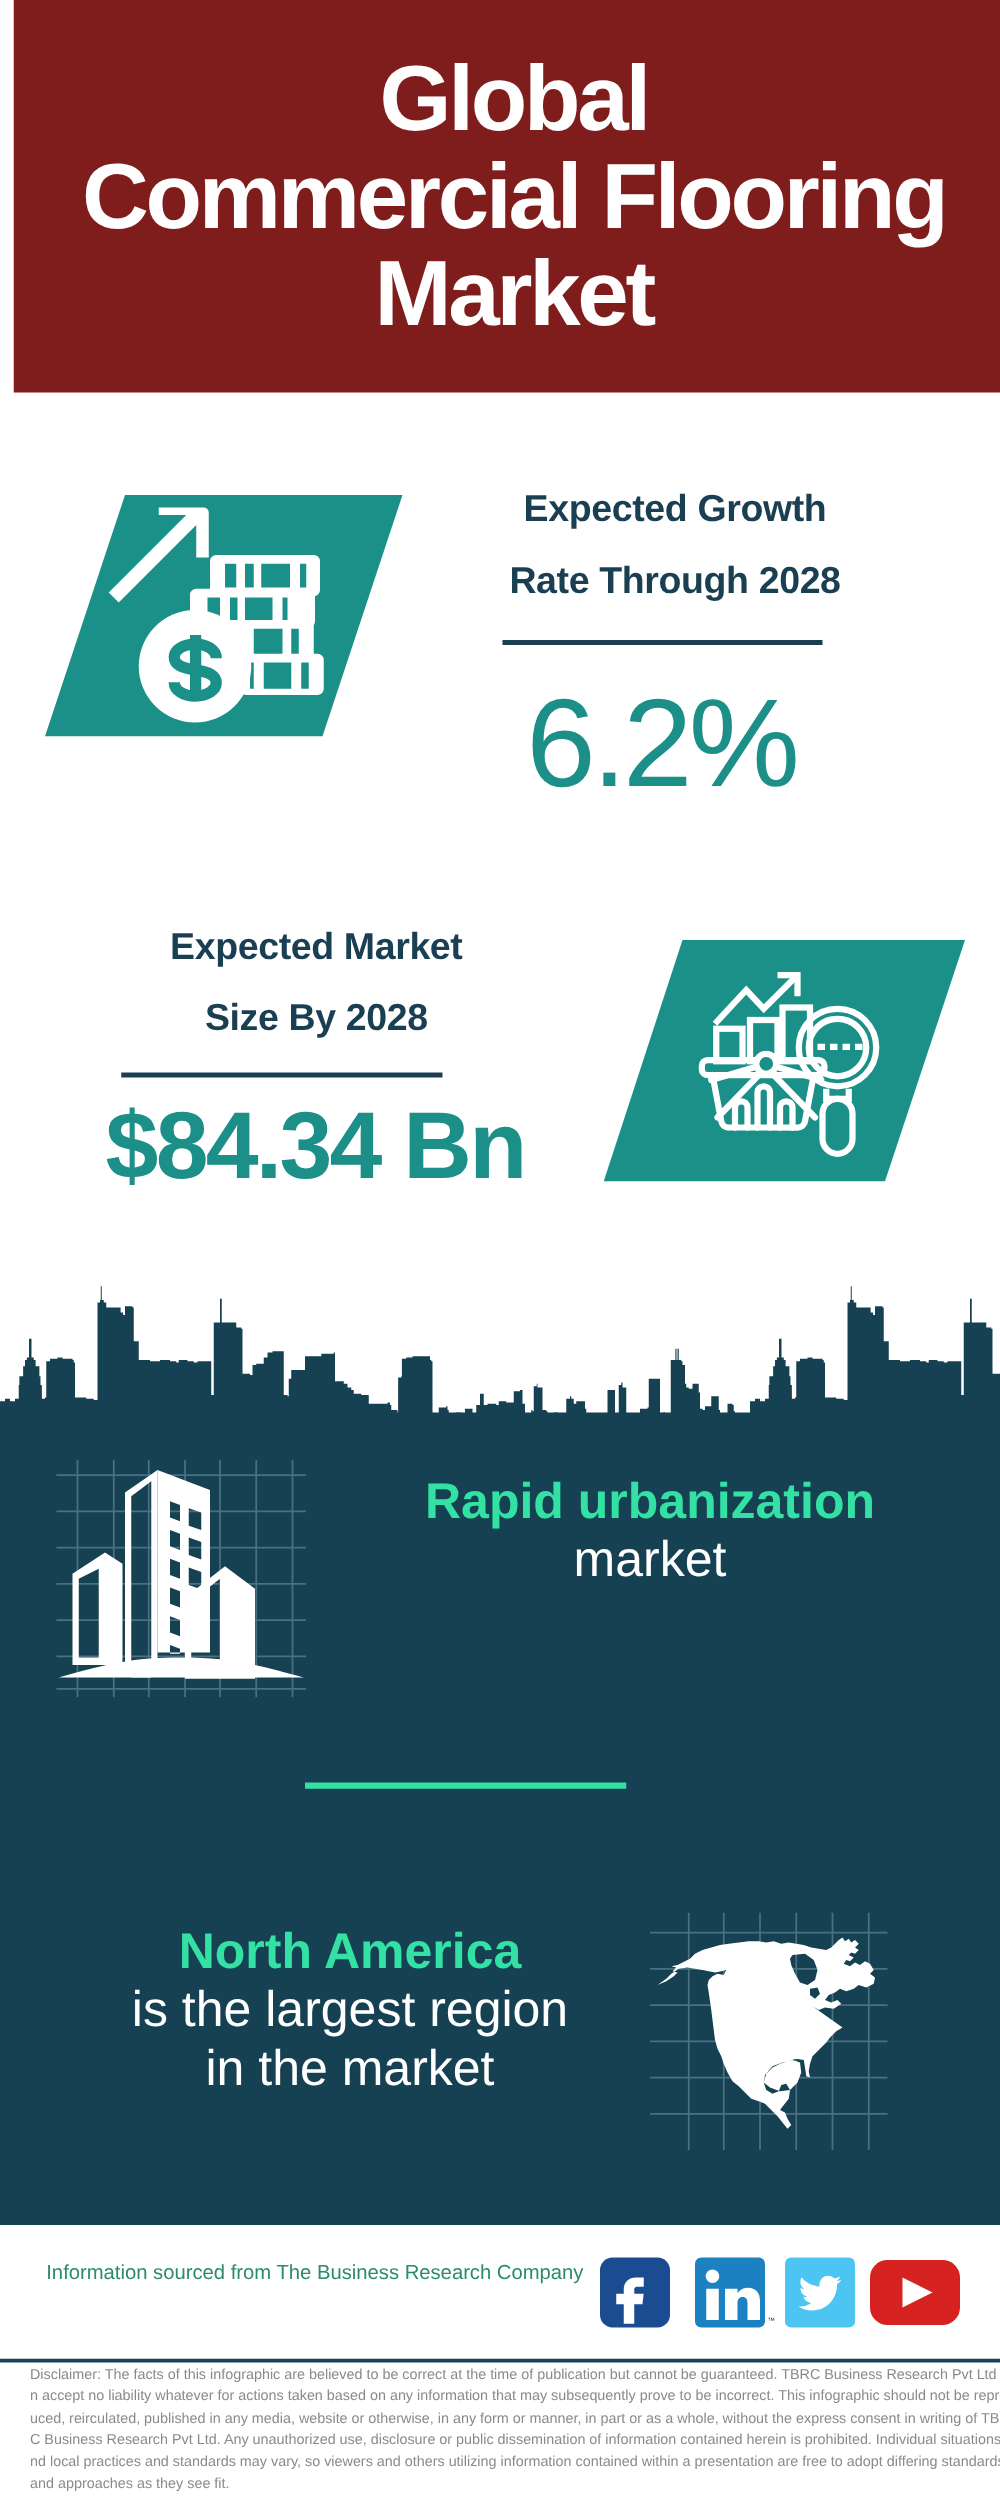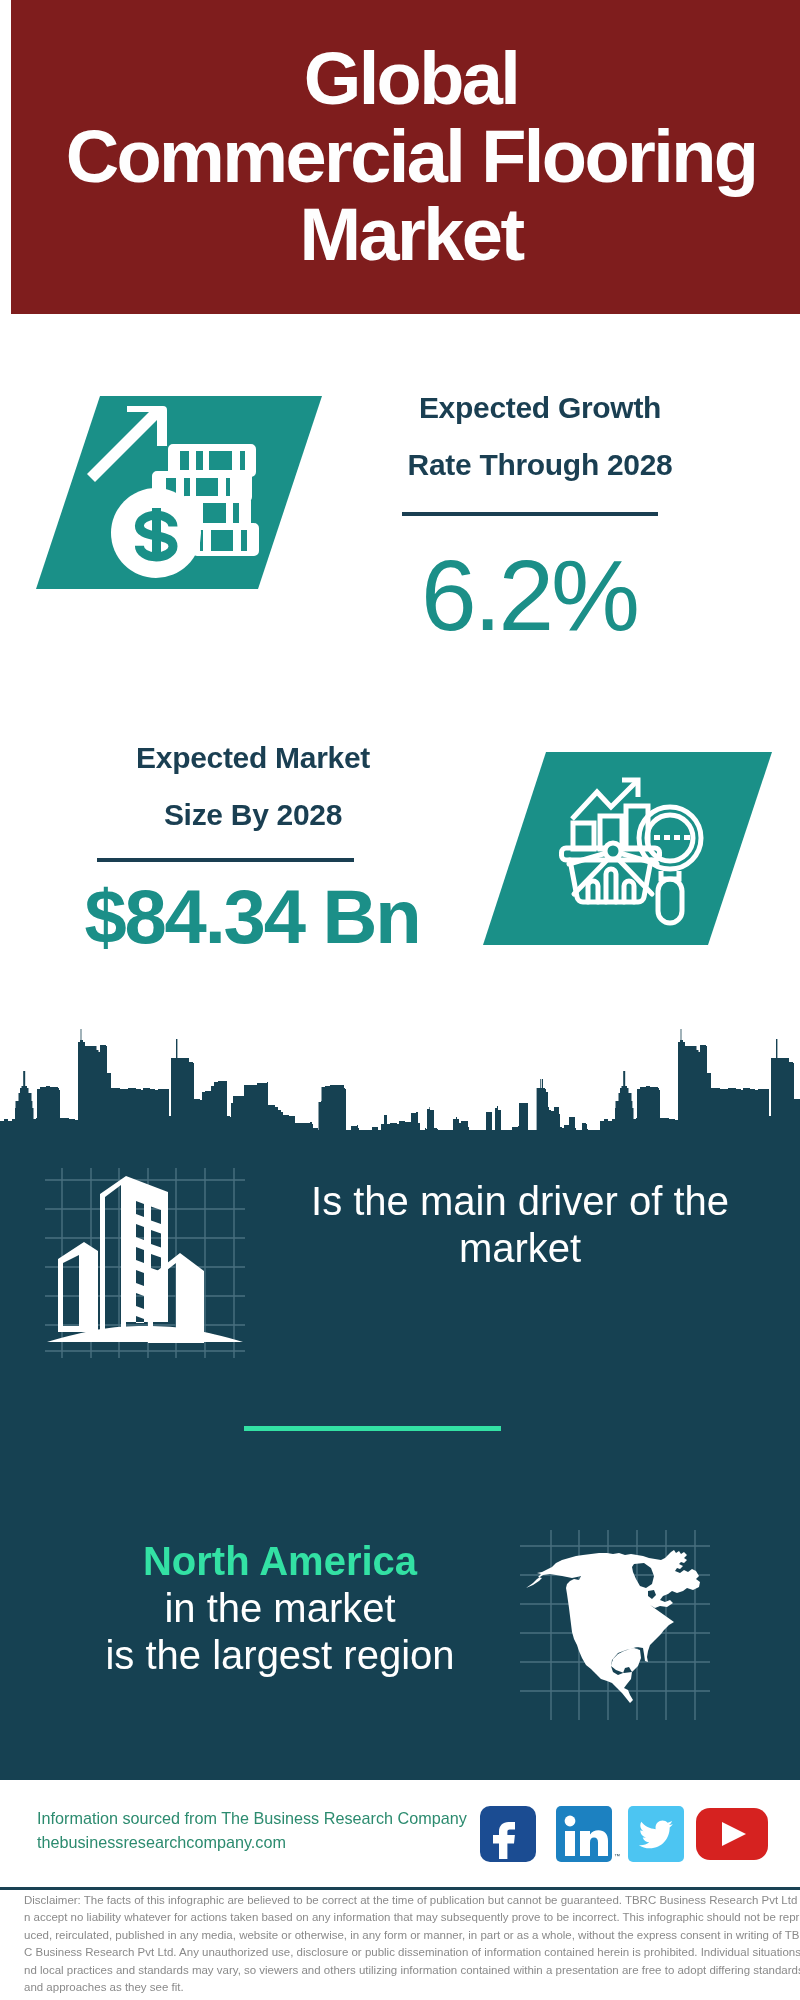--- a/index.html
+++ b/index.html
@@ -165,21 +165,21 @@
           M91,148 l8,3 v4 h-8 z"></path>
 
       <path fill-rule="evenodd" d="M103,110 l32,-25 l24,18 v72 h-56 z
            M108,113 v58 h23 v-76 z"></path>
 
       <path d="M2,174 c42,-12 62,-16 98,-16 c36,0 56,4 98,16 z"></path>
     </g>
   </svg>
 
   <div class="fact" style="left:290px;top:1178px;width:460px">
-    <div>Is the main driver of the</div>
+    <div class="fact-green">Rapid urbanization</div>
     <div>market</div>
   </div>
   <div class="green-rule" style="left:244px;top:1426px;width:257px"></div>
 
   <svg style="position:absolute;left:520px;top:1530px;" width="240" height="195" viewBox="0 0 240 195">
     <g stroke="#4A7181" stroke-width="1.4">
       <line x1="31" y1="0" x2="31" y2="190"></line>
         <line x1="59" y1="0" x2="59" y2="190"></line>
       <line x1="88" y1="0" x2="88" y2="190"></line>
         <line x1="117" y1="0" x2="117" y2="190"></line>
@@ -190,27 +190,26 @@
       <line x1="0" y1="74" x2="190" y2="74"></line>
         <line x1="0" y1="103" x2="190" y2="103"></line>
       <line x1="0" y1="132" x2="190" y2="132"></line>
         <line x1="0" y1="161" x2="190" y2="161"></line>
     </g>
     <path fill="#ffffff" fill-rule="evenodd" d="M6,58 L13,55 L19,51 L22,48 L18,47 L21,44 L17,43 L22,42 L28,39 L32,37 L36,33 L42,30 L49,28 L56,26 L63,25 L71,24 L79,23 L87,23 L93,24 L99,23 L105,25 L111,24 L117,25 L123,26 L129,28 L135,29 L141,30 L145,28 L148,25 L151,22 L154,20 L156,23 L159,21 L161,24 L164,22 L167,25 L164,28 L167,30 L164,33 L161,32 L159,34 L163,36 L160,39 L157,38 L155,41 L160,43 L164,40 L168,42 L172,39 L176,41 L179,46 L176,49 L180,52 L179,57 L173,60 L167,58 L163,61 L157,63 L152,61 L148,64 L143,66 L140,70 L145,72 L150,70 L153,73 L147,77 L140,76 L135,78 L130,75 L154,92 L149,95 L144,100 L141,104 L135,110 L130,115 L128,121 L127,127 L128,132 L125,131 L124,124 L123,118 L117,117 L110,119 L104,121 L98,124 L93,129 L91,136 L93,142 L98,145 L103,143 L105,138 L109,137 L112,142 L111,149 L107,154 L104,158 L108,160 L110,165 L113,170 L110,173 L106,168 L102,163 L97,158 L92,153 L87,151 L81,149 L76,144 L71,139 L66,135 L62,128 L59,121 L57,115 L54,109 L52,102 L51,94 L50,86 L49,78 L48,71 L47,64 L46,58 L47,54 L50,51 L54,49 L59,50 L61,46 L57,47 L52,48 L47,47 L42,46 L36,45 L30,44 L23,45 L17,49 L13,53 Z M114,34 L124,33 L131,38 L134,46 L132,54 L126,58 L120,56 L116,49 L113,42 L112,37 Z M92,130 L98,123 L106,120 L114,118 L120,120 L121,128 L118,136 L112,142 L104,143 L96,140 L91,136 Z M128,61 L134,60 L136,65 L132,69 L128,66 Z"></path>
   </svg>
 
   <div class="fact" style="left:50px;top:1538px;width:460px">
     <div class="fact-green">North America</div>
+    <div>is the largest region</div>
     <div>in the market</div>
-    <div>is the largest region</div>
   </div>
 
   <div class="src" style="left:37px;top:1806px;width:440px">
     <div>Information sourced from The Business Research Company</div>
-    <div>thebusinessresearchcompany.com</div>
   </div>
 
   <svg style="position:absolute;left:474px;top:1800px;" width="300" height="70" viewBox="0 0 300 70">
     <g>
       <rect x="6" y="6" width="56" height="56" rx="10" fill="#1B4C92"></rect>
       <path fill="#ffffff" d="M41,22 h-6.5 c-5.6,0 -9.5,3.8 -9.5,9.4 v3.6 h-6 v8.4 h6 v15.6 h8.4 v-15.6 h6.6 l0.9,-8.4 h-7.5 v-3.4 c0,-1.4 0.9,-2.2 2.4,-2.2 h5.2 z"></path>
     </g>
     <g>
       <rect x="82" y="6" width="56" height="56" rx="5" fill="#1C81C1"></rect>
       <circle cx="96" cy="21" r="5.4" fill="#ffffff"></circle>

